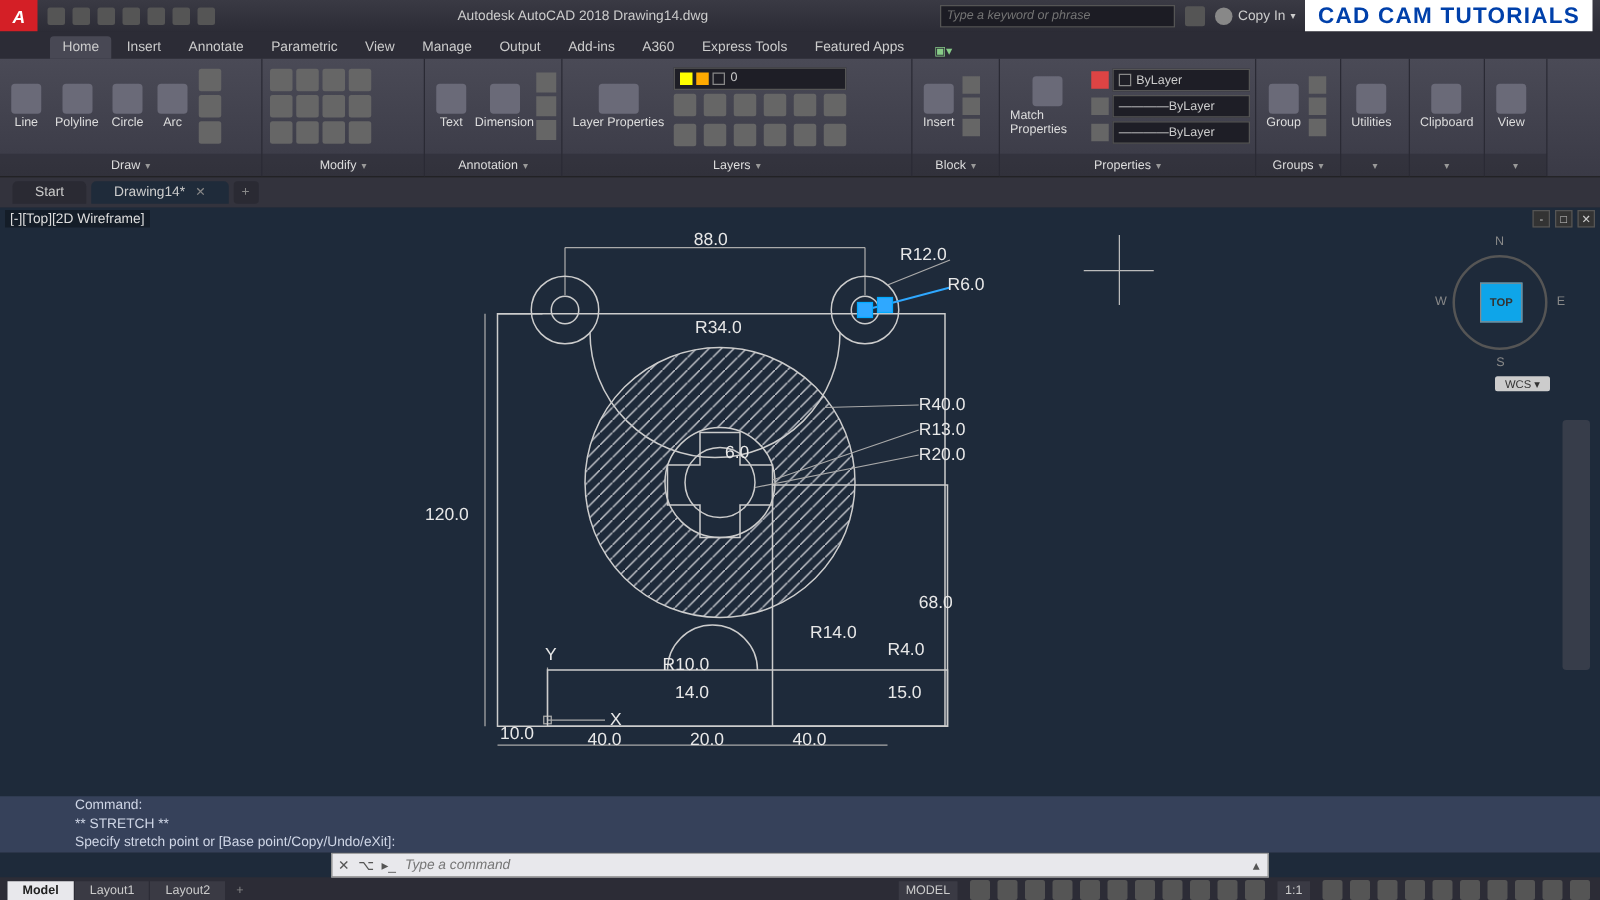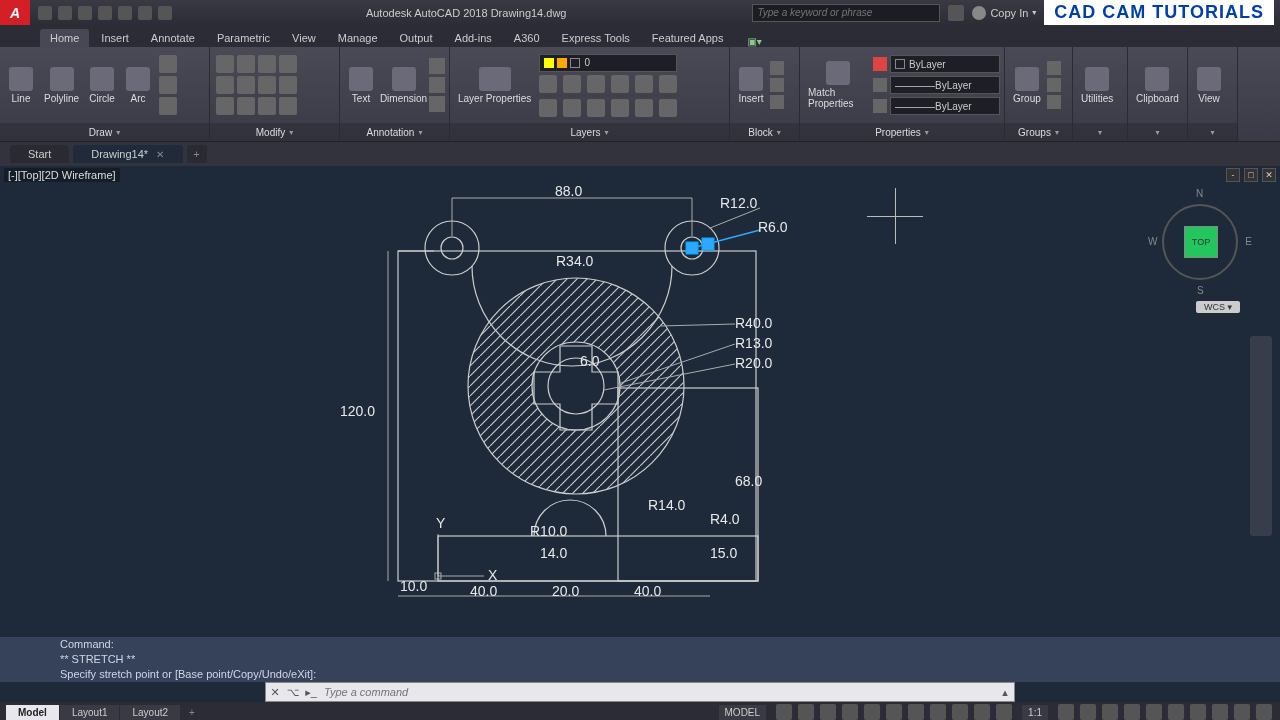--- a/index.html
+++ b/index.html
@@ -44,21 +44,21 @@
 .filetab .cls { color:#888; font-size:10px;}
 .addtab{ width:20px;height:18px;background:#2a2a33;display:flex;align-items:center;justify-content:center;color:#888;border-radius:3px;cursor:pointer}
 
 
 .canvas-wrap { position:relative; height: calc(720px - 25px - 22px - 95px - 24px - 20px - 18px); background:#1e2a3a; }
 .viewlabel { position:absolute; top:2px; left:4px; color:#ddd; font-size:11px; background:rgba(0,0,0,0.3); padding:1px 4px;}
 .winctrls{position:absolute;top:2px;right:4px;display:flex;gap:4px}
 .winctrls span{width:14px;height:14px;background:#333;color:#ccc;font-size:9px;display:flex;align-items:center;justify-content:center;border:1px solid #555}
 .viewcube{position:absolute;top:20px;right:30px;width:100px;height:110px;color:#888;font-size:10px}
 .viewcube .ring{position:absolute;top:18px;left:12px;width:76px;height:76px;border:2px solid #555;border-radius:50%}
-.viewcube .top{position:absolute;top:40px;left:34px;width:34px;height:32px;background:#22c55e;color:#333;display:flex;align-items:center;justify-content:center;font-size:9px;font-weight:normal;border:1px solid #888}
+.viewcube .top{position:absolute;top:40px;left:34px;width:34px;height:32px;background:#0ea5e9;color:#333;display:flex;align-items:center;justify-content:center;font-size:9px;font-weight:bold;border:1px solid #888}
 .viewcube .n{position:absolute;top:2px;left:46px}
 .viewcube .s{position:absolute;bottom:0;left:47px}
 .viewcube .w{position:absolute;top:50px;left:-2px}
 .viewcube .e{position:absolute;top:50px;right:-2px}
 .wcs{position:absolute;top:135px;right:40px;background:#ccc;color:#333;font-size:9px;padding:1px 8px;border-radius:2px}
 .navbar{position:absolute;right:8px;top:170px;width:22px;height:200px;background:rgba(80,80,90,0.5);border-radius:3px}
 .crosshair{position:absolute;top:50px;left:895px}
 .crosshair::before,.crosshair::after{content:"";position:absolute;background:#bbb}
 .crosshair::before{width:56px;height:1px;top:0;left:-28px}
 .crosshair::after{width:1px;height:56px;top:-28px;left:0}

